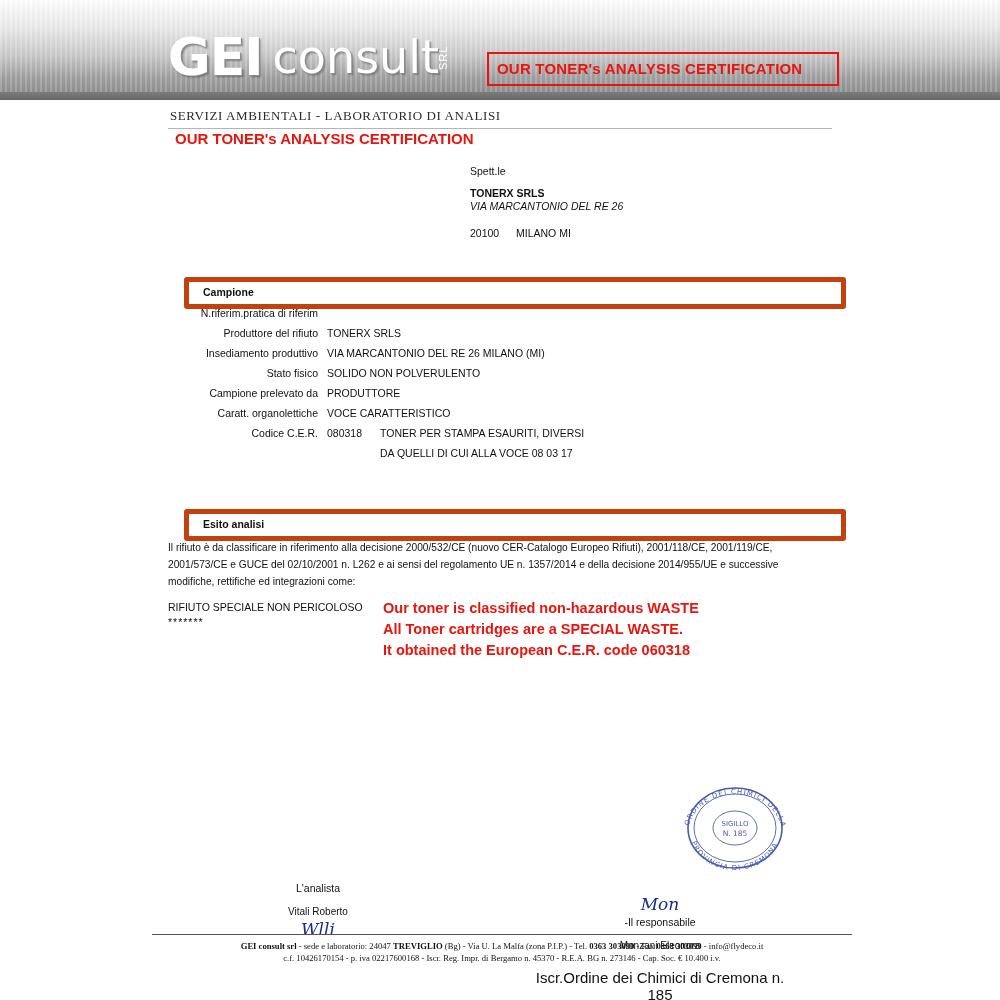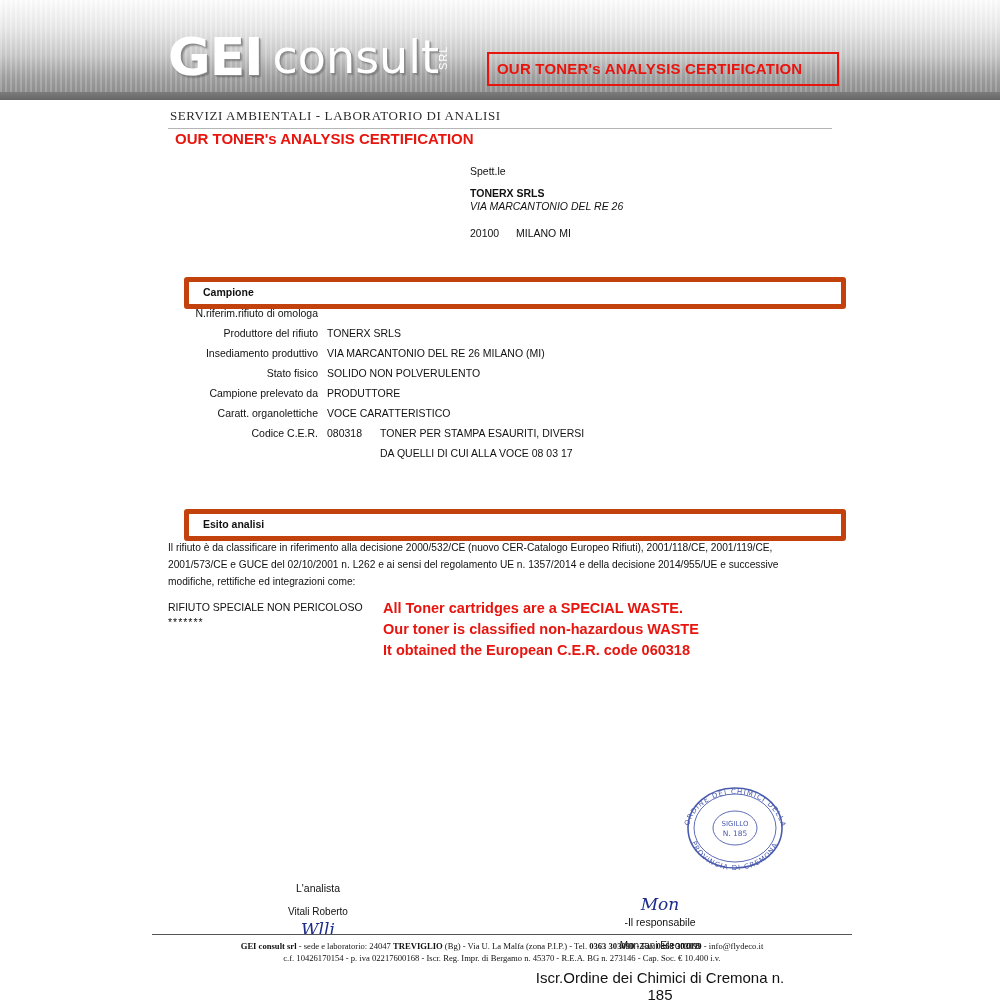--- a/index.html
+++ b/index.html
@@ -192,21 +192,21 @@
   <div class="addr addr-city">
     <span class="cap">20100</span><span>MILANO MI</span>
   </div>
 
   <div class="section-bar" id="bar-campione">
     <span>Campione</span>
   </div>
 
   <div class="fields">
     <div class="frow">
-      <span class="flabel">N.riferim.rifiuto di omologa</span>
+      <span class="flabel">N.riferim.pratica di riferim</span>
       <span class="fvalue"></span>
     </div>
     <div class="frow">
       <span class="flabel">Produttore del rifiuto</span>
       <span class="fvalue">TONERX SRLS</span>
     </div>
     <div class="frow">
       <span class="flabel">Insediamento produttivo</span>
       <span class="fvalue">VIA MARCANTONIO DEL RE 26 MILANO (MI)</span>
     </div>
@@ -234,22 +234,22 @@
 
   <div class="section-bar" id="bar-esito">
     <span>Esito analisi</span>
   </div>
 
   <div class="esito-p">Il rifiuto è da classificare in riferimento alla decisione 2000/532/CE (nuovo CER-Catalogo Europeo Rifiuti), 2001/118/CE, 2001/119/CE, 2001/573/CE e GUCE del 02/10/2001 n.  L262 e ai sensi del regolamento UE n. 1357/2014 e della decisione 2014/955/UE e successive modifiche, rettifiche ed integrazioni come:</div>
   <div class="esito-result">RIFIUTO SPECIALE NON PERICOLOSO</div>
   <div class="esito-stars">*******</div>
 
   <div class="annot-block">
+    <div>Our toner is  classified non-hazardous WASTE</div>
     <div>All Toner cartridges are a SPECIAL WASTE.</div>
-    <div>Our toner is  classified non-hazardous WASTE</div>
     <div>It obtained the European C.E.R. code  060318</div>
   </div>
 
   <div class="stamp">
     <svg width="118" height="96" viewBox="0 0 118 96">
       <defs>
         <path id="arcTop" d="M 12,54 A 47,40 0 0 1 106,54" fill="none"></path>
         <path id="arcBot" d="M 14,52 A 45,38 0 0 0 104,52" fill="none"></path>
       </defs>
       <ellipse cx="59" cy="48" rx="47" ry="40" fill="none" stroke="#2b3fa0" stroke-width="1.6"></ellipse>

